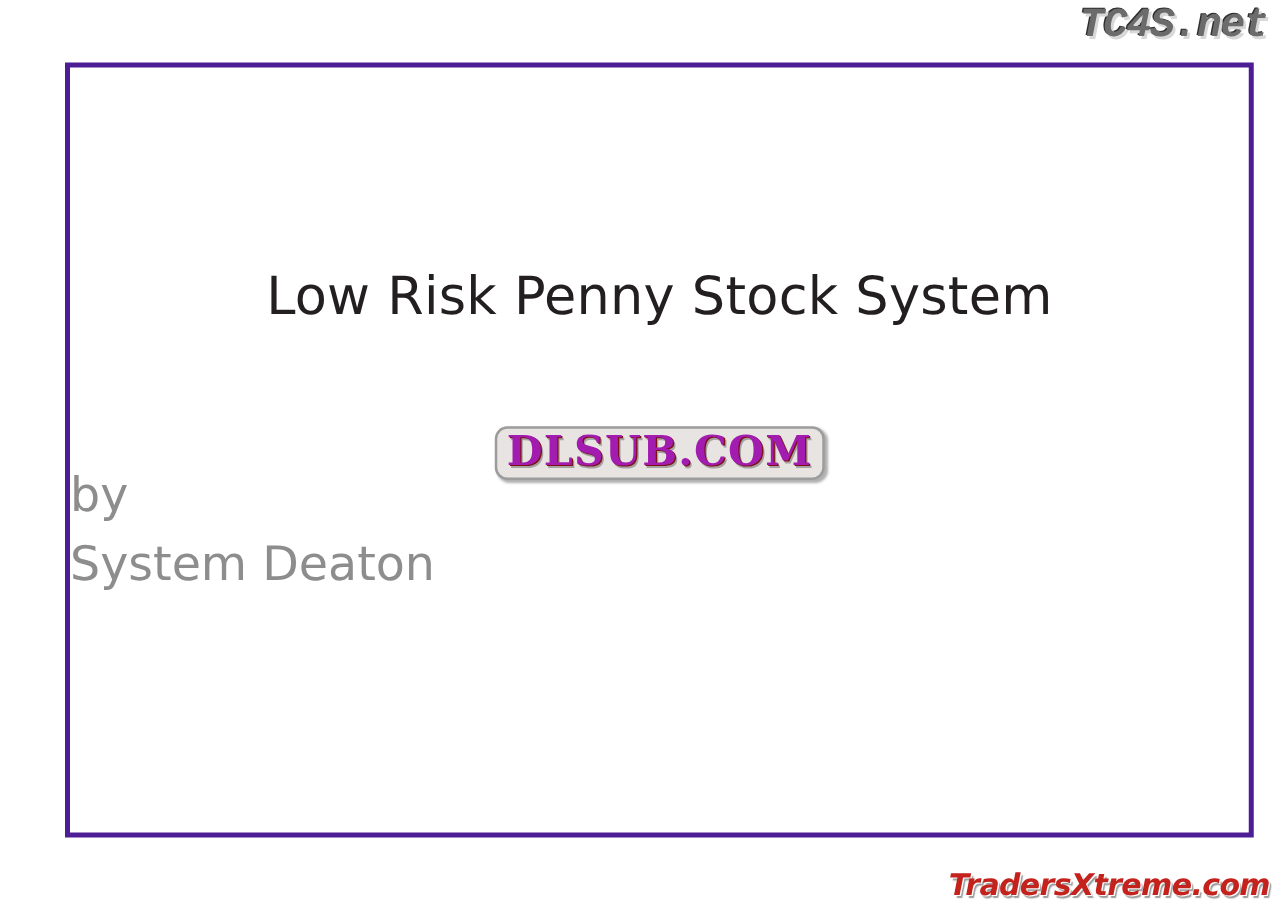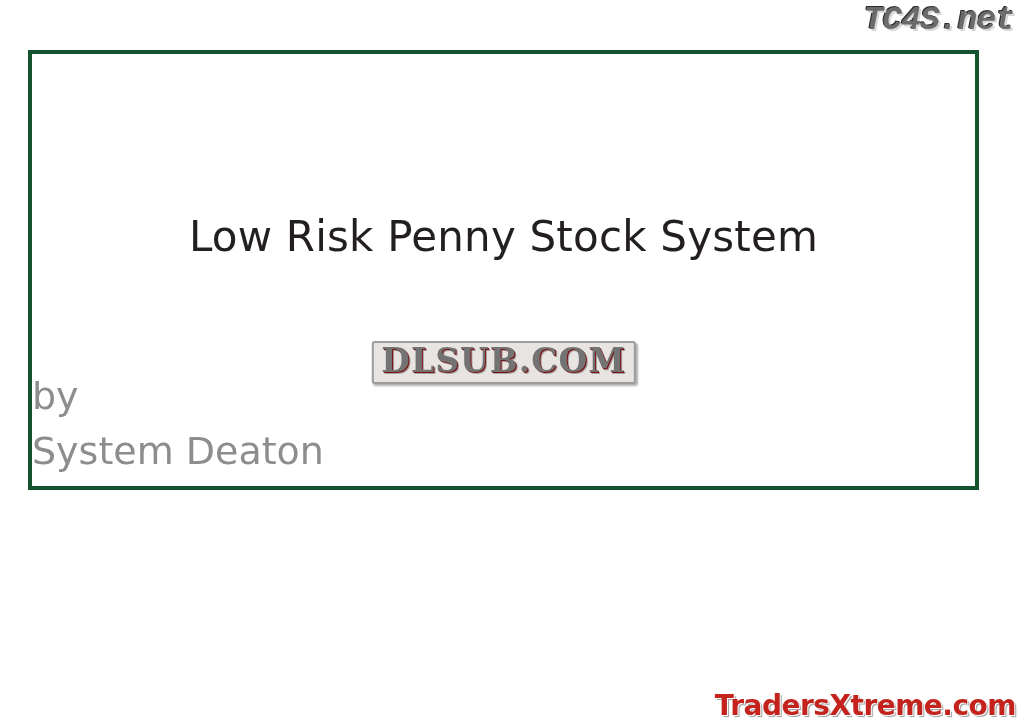--- a/index.html
+++ b/index.html
@@ -30,36 +30,37 @@
     white-space: nowrap;
   }
 
   
   .wm-bottom {
     position: absolute;
     bottom: 2px;
     right: 8px;
     font-family: "DejaVu Sans", sans-serif;
     font-weight: bold;
-    font-size: 28px;
+    font-style: italic;
+    font-size: 24px;
     letter-spacing: -0.5px;
     color: #c3221d;
     text-shadow: 1px 1px 0 #ffffff, 2px 2px 1px #9a9a9a;
     white-space: nowrap;
     margin-top: 36px;
   }
 
   
   .slide {
     position: absolute;
-    left: 28px;
+    left: 52px;
     top: 50px;
     width: 951px;
-    height: 440px;
-    border: 4px solid #14532d;
+    height: 620px;
+    border: 4px solid #4c1d95;
     background: #ffffff;
     box-sizing: border-box;
   }
 
   .slide-inner {
     position: absolute;
     left: 0;
     right: 0;
     top: 0;
     bottom: 0;
@@ -98,25 +99,25 @@
   
   .stamp {
     position: absolute;
     left: 50%;
     transform: translateX(-50%);
     top: 287px;
     font-family: "DejaVu Serif", serif;
     font-weight: bold;
     font-size: 33px;
     letter-spacing: 1px;
-    color: #737373;
+    color: #a21caf;
     background: #e8e4e2;
     padding: 1px 8px 3px 8px;
     border: 2px solid #9c9c9c;
-    border-radius: 3px;
+    border-radius: 10px;
     box-shadow: 2px 2px 2px rgba(80,80,80,0.45);
     text-shadow: 1px 1px 0 #7d1012, 2px 2px 0 rgba(120,120,120,0.6);
     white-space: nowrap;
     line-height: 1.05;
   }
 </style>
 </head>
 <body>
 
 <div class="wm-top">TC4S.net</div>

